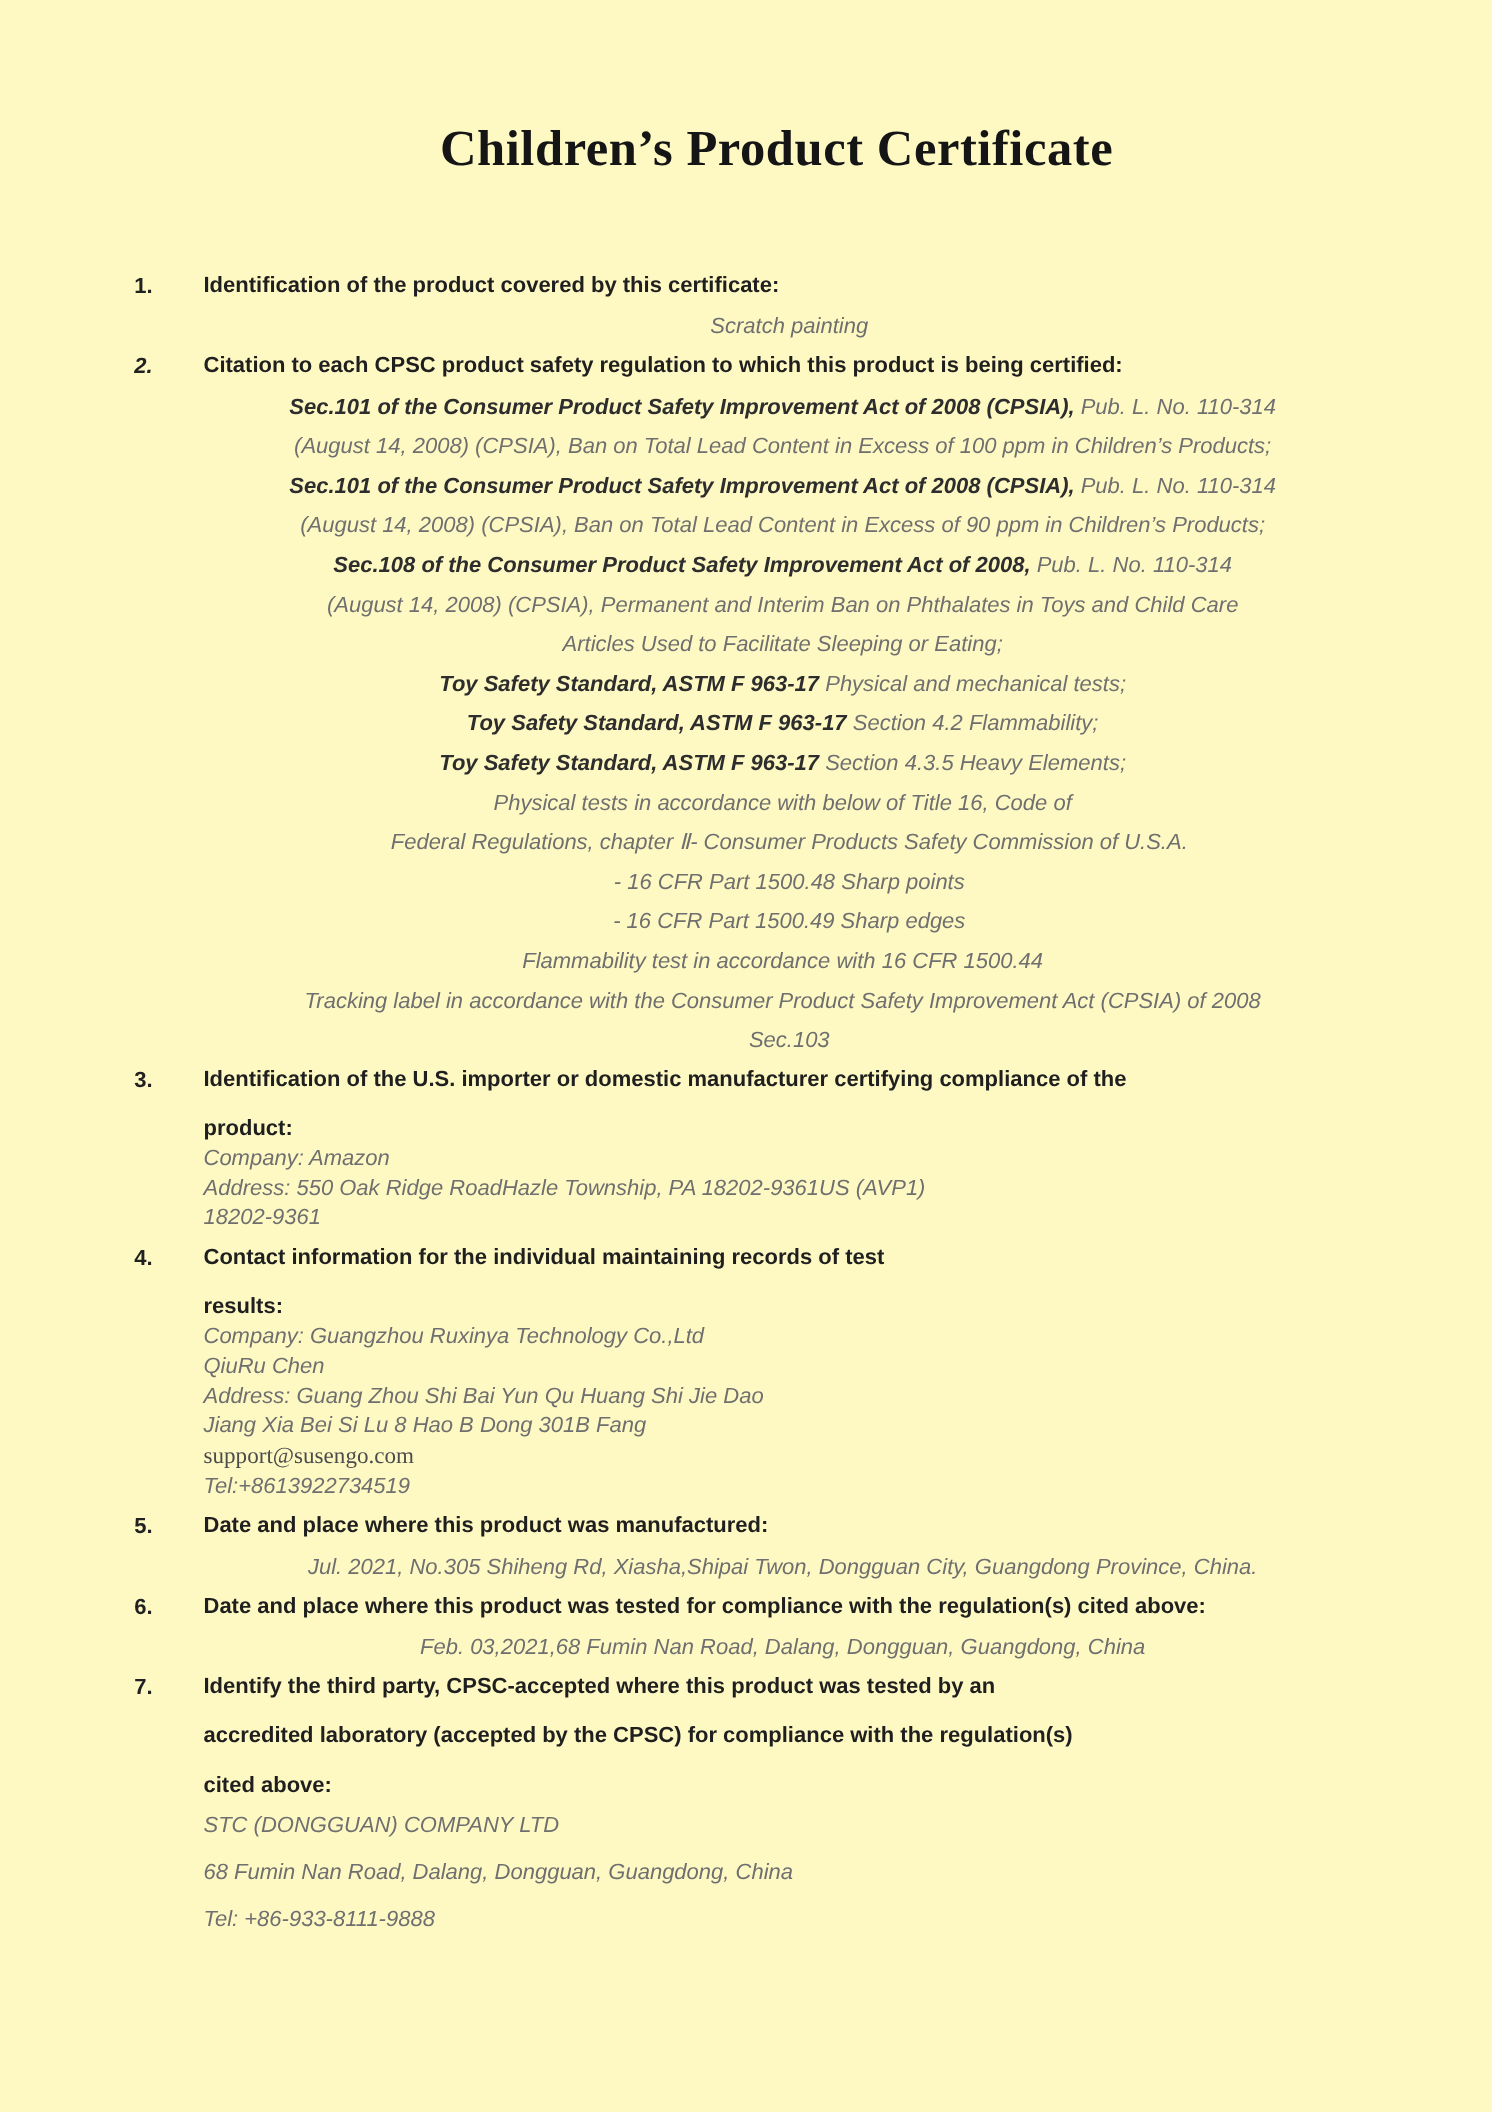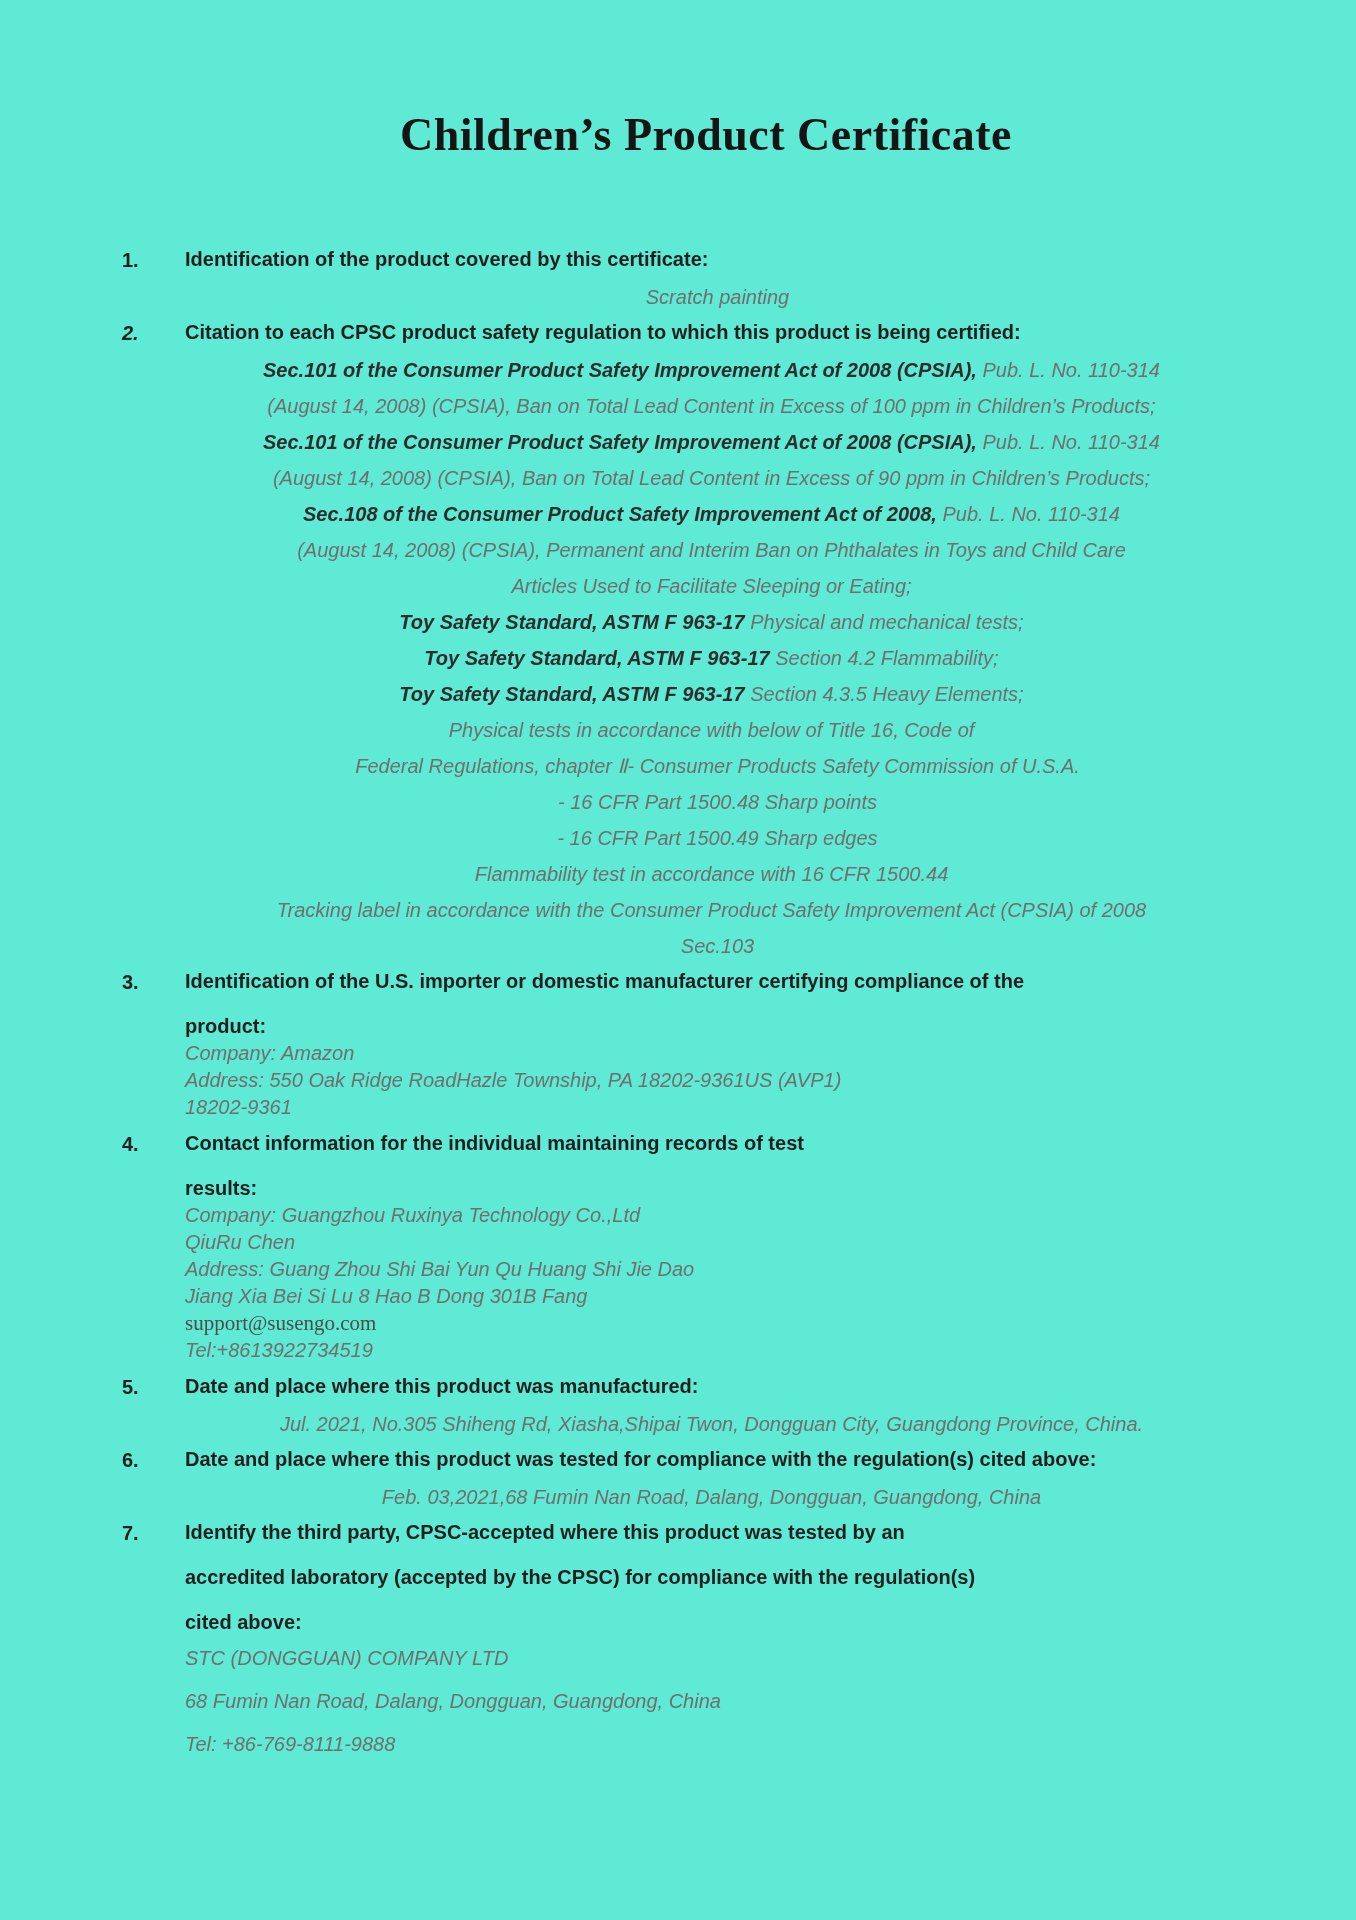--- a/index.html
+++ b/index.html
@@ -3,21 +3,21 @@
 <meta charset="utf-8">
 <style>
   * { margin: 0; padding: 0; box-sizing: border-box; }
   html, body { background: #f4f4f3; }
   body { font-family: "Liberation Sans", sans-serif; }
 
   .page {
     width: 1356px;
     height: 1920px;
     margin: 0 auto;
-    background: #5eead4;
+    background: #fef9c3;
     overflow: hidden;
     position: relative;
   }
 
   .doc-title {
     margin-top: 108px;
     margin-bottom: 86px;
     padding-left: 56px;           
     text-align: center;
     font-family: "Liberation Serif", serif;
@@ -175,18 +175,18 @@
         <div class="num">7.</div>
         <div class="content">
           <div class="heading">
             <div class="heading-line">Identify the third party, CPSC-accepted where this product was tested by an</div>
             <div class="heading-line">accredited laboratory (accepted by the CPSC) for compliance with the regulation(s)</div>
             <div class="heading-line">cited above:</div>
           </div>
           <div class="body xloose">
             <div class="p"><span class="seg-i">STC (DONGGUAN) COMPANY LTD</span></div>
             <div class="p"><span class="seg-i">68 Fumin Nan Road, Dalang, Dongguan, Guangdong, China</span></div>
-            <div class="p"><span class="seg-i">Tel: +86-769-8111-9888</span></div>
+            <div class="p"><span class="seg-i">Tel: +86-933-8111-9888</span></div>
           </div>
         </div>
       </div>
     </div>
 </div>
 
 </body></html>

